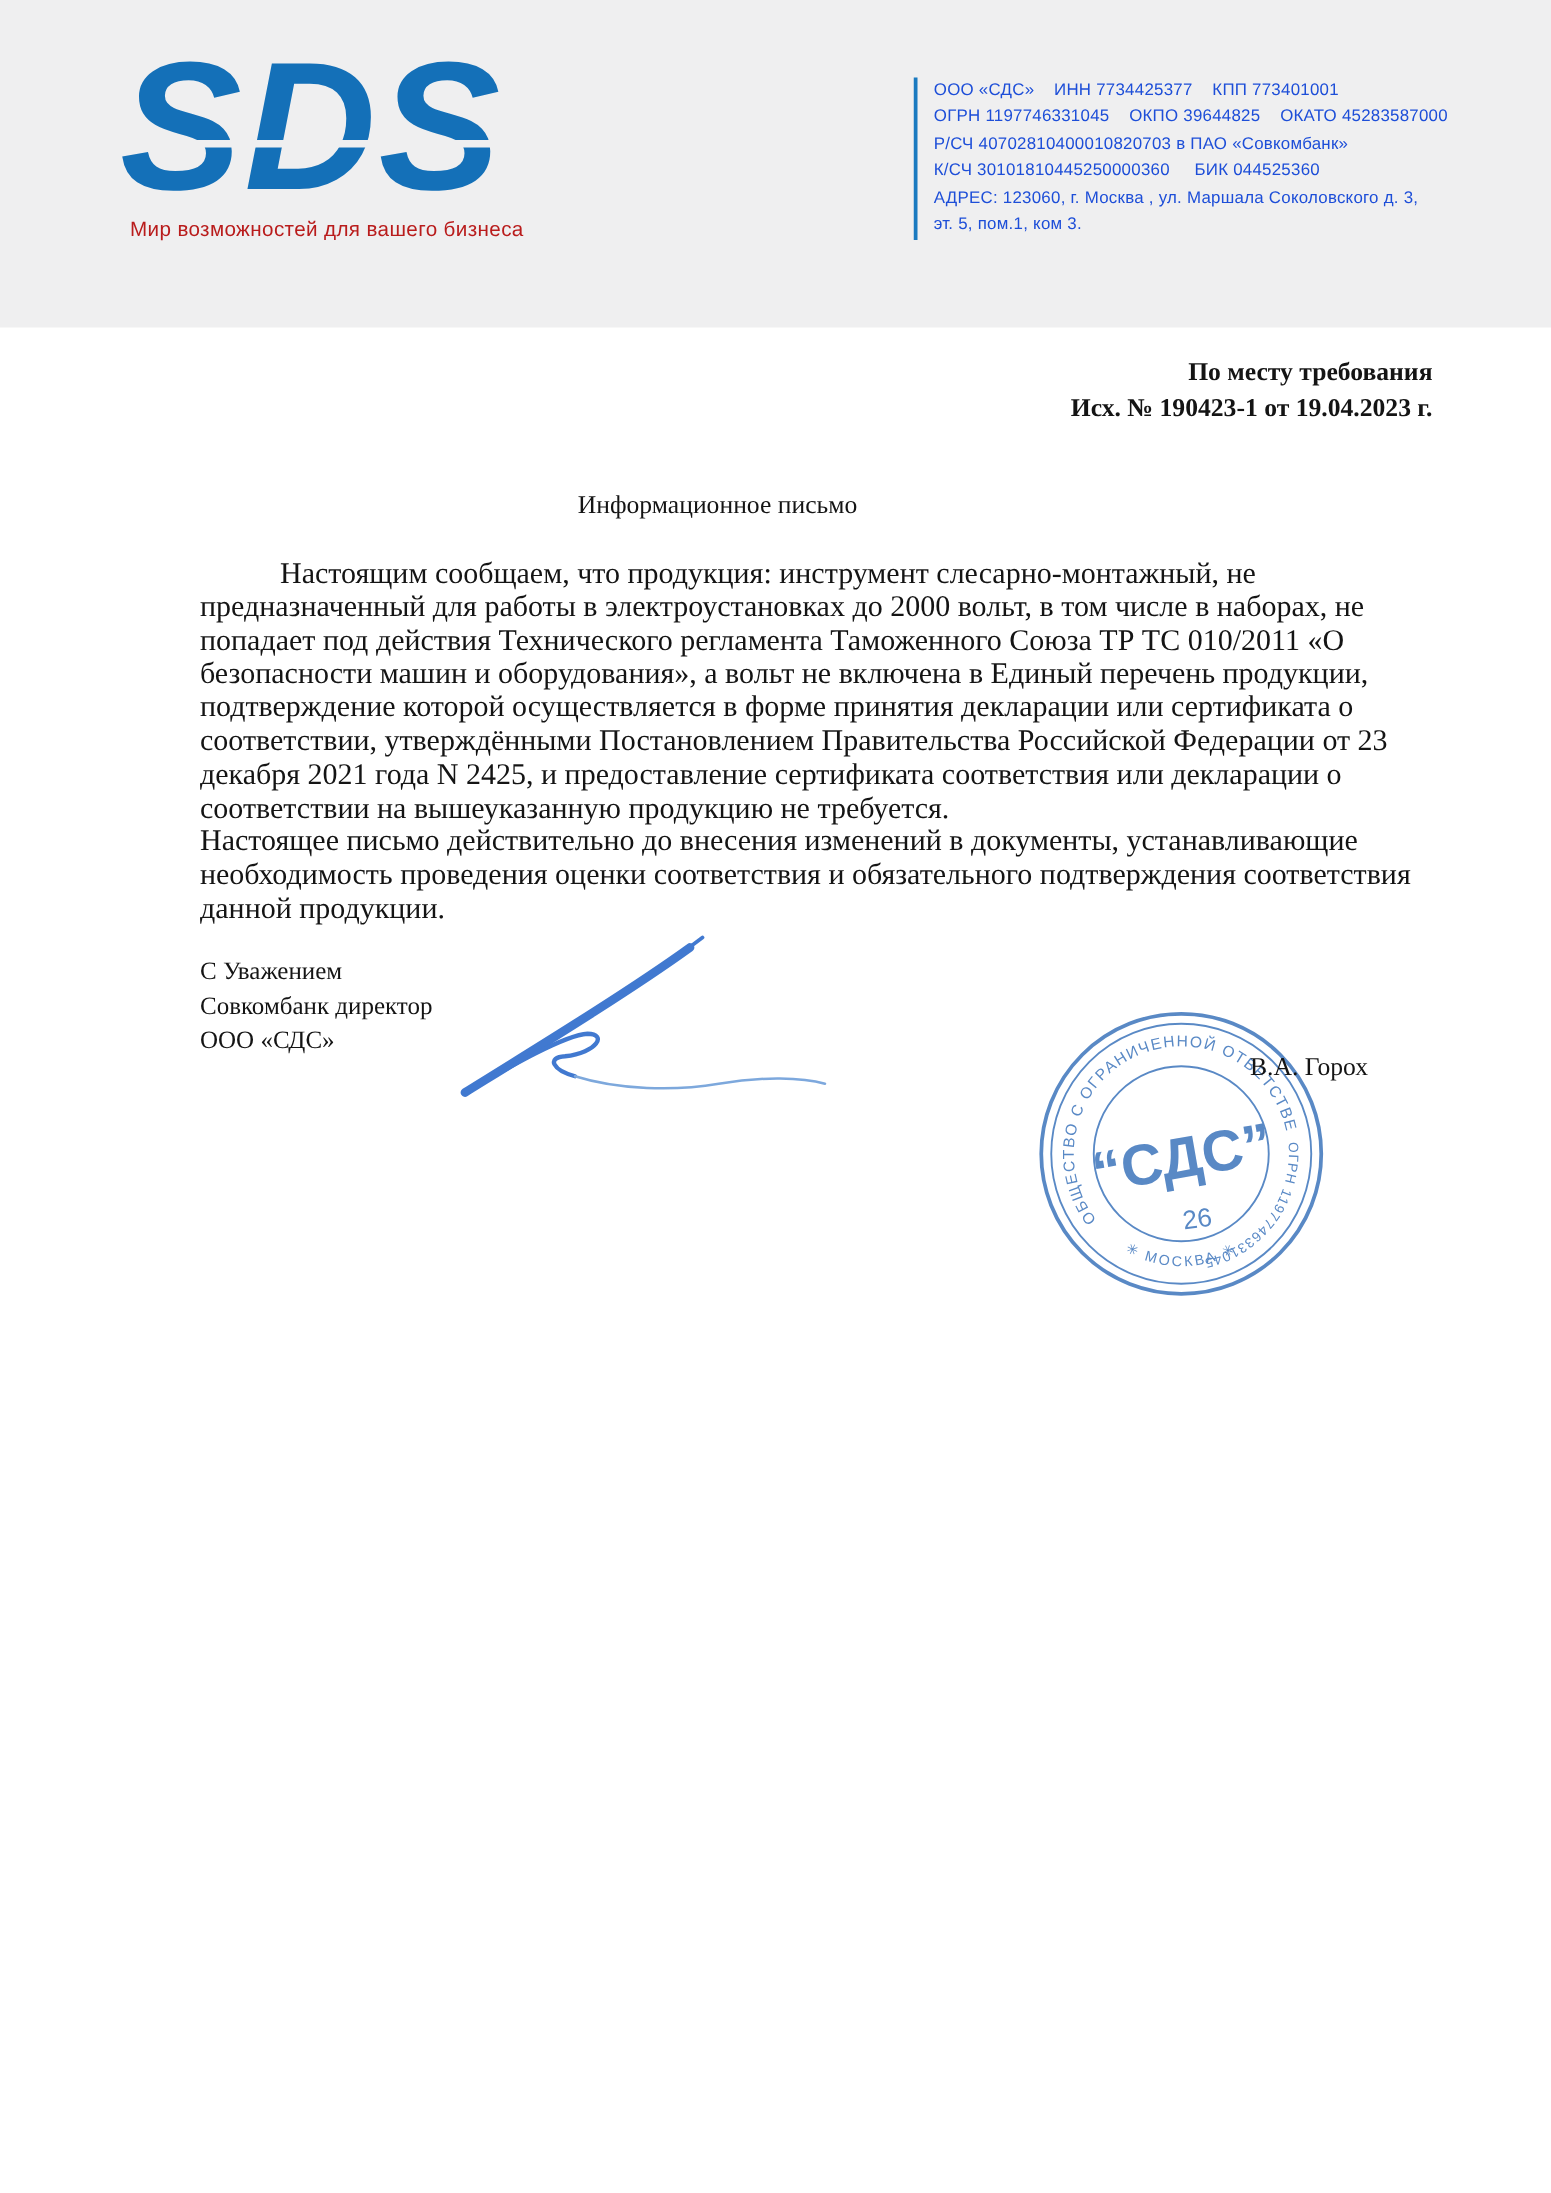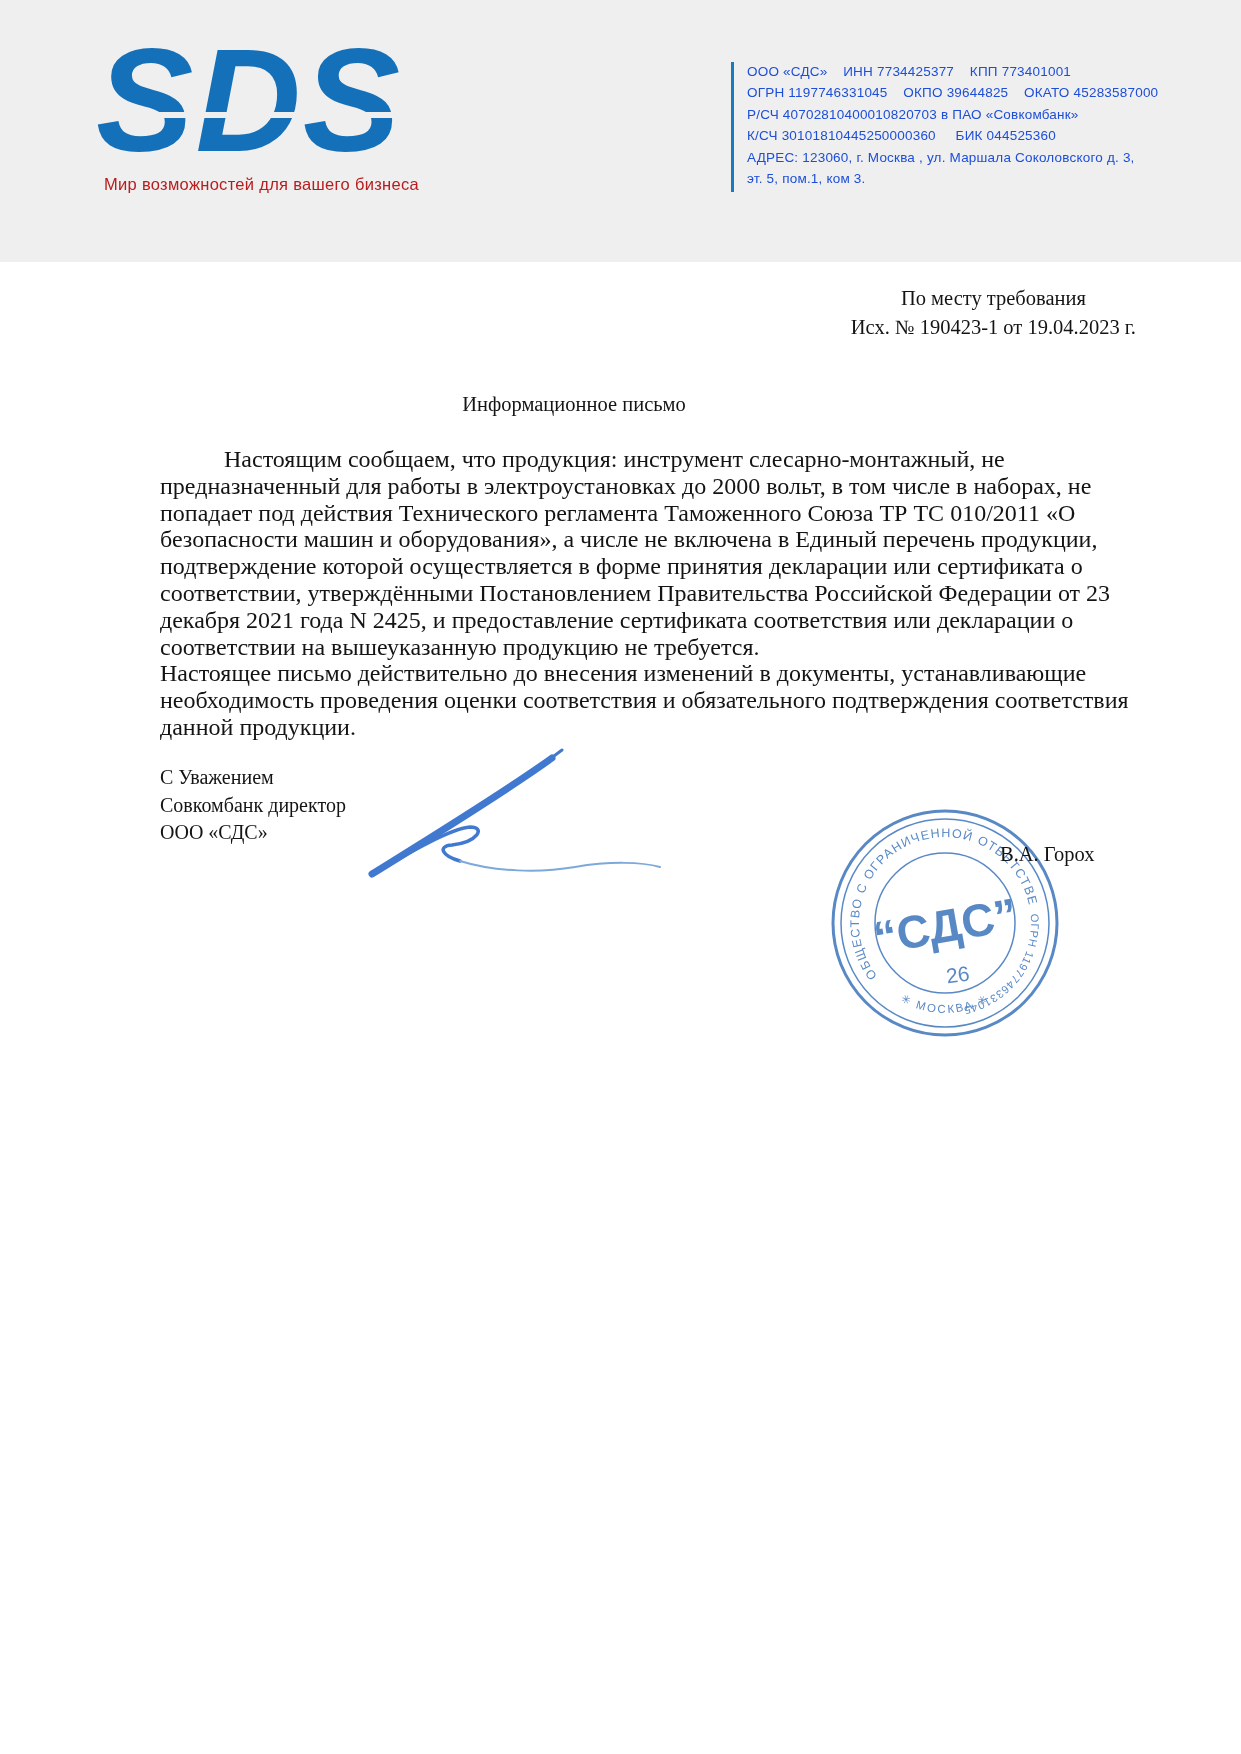--- a/index.html
+++ b/index.html
@@ -40,23 +40,23 @@
   }
   .company{
     position:absolute;left:747px;top:61px;width:470px;
     font-family:"Liberation Sans", sans-serif;
     font-size:13.5px;line-height:21.4px;
     color:#1d4ed8;letter-spacing:0.2px;
   }
   .company-line{white-space:pre;}
   
   .refblock{
-    position:absolute;top:284px;right:105px;
-    text-align:center;
-    font-size:20.5px;line-height:29px;
+    position:absolute;top:284px;right:95px;
+    text-align:right;
+    font-size:20.5px;line-height:29px;font-weight:bold;
   }
   
   .letter-title{
     position:absolute;left:144px;top:392px;width:860px;
     text-align:center;
     font-size:20.5px;line-height:24px;
   }
   .body-text{
     position:absolute;left:160px;top:446px;width:1030px;
     font-size:24px;line-height:26.8px;
@@ -120,21 +120,21 @@
     <div>По месту требования</div>
     <div>Исх. № 190423-1 от 19.04.2023 г.</div>
   </div>
 
   <div class="letter-title">Информационное письмо</div>
 
   <div class="body-text">
     <div class="body-line indent">Настоящим сообщаем, что продукция: инструмент слесарно-монтажный, не</div>
     <div class="body-line">предназначенный для работы в электроустановках до 2000 вольт, в том числе в наборах, не</div>
     <div class="body-line">попадает под действия Технического регламента Таможенного Союза ТР ТС 010/2011 «О</div>
-    <div class="body-line">безопасности машин и оборудования», а числе не включена в Единый перечень продукции,</div>
+    <div class="body-line">безопасности машин и оборудования», а вольт не включена в Единый перечень продукции,</div>
     <div class="body-line">подтверждение которой осуществляется в форме принятия декларации или сертификата о</div>
     <div class="body-line">соответствии, утверждёнными Постановлением Правительства Российской Федерации от 23</div>
     <div class="body-line">декабря 2021 года N 2425, и предоставление сертификата соответствия или декларации о</div>
     <div class="body-line">соответствии на вышеуказанную продукцию не требуется.</div>
     <div class="body-line">Настоящее письмо действительно до внесения изменений в документы, устанавливающие</div>
     <div class="body-line">необходимость проведения оценки соответствия и обязательного подтверждения соответствия</div>
     <div class="body-line">данной продукции.</div>
   </div>
 
   <div class="signoff">

